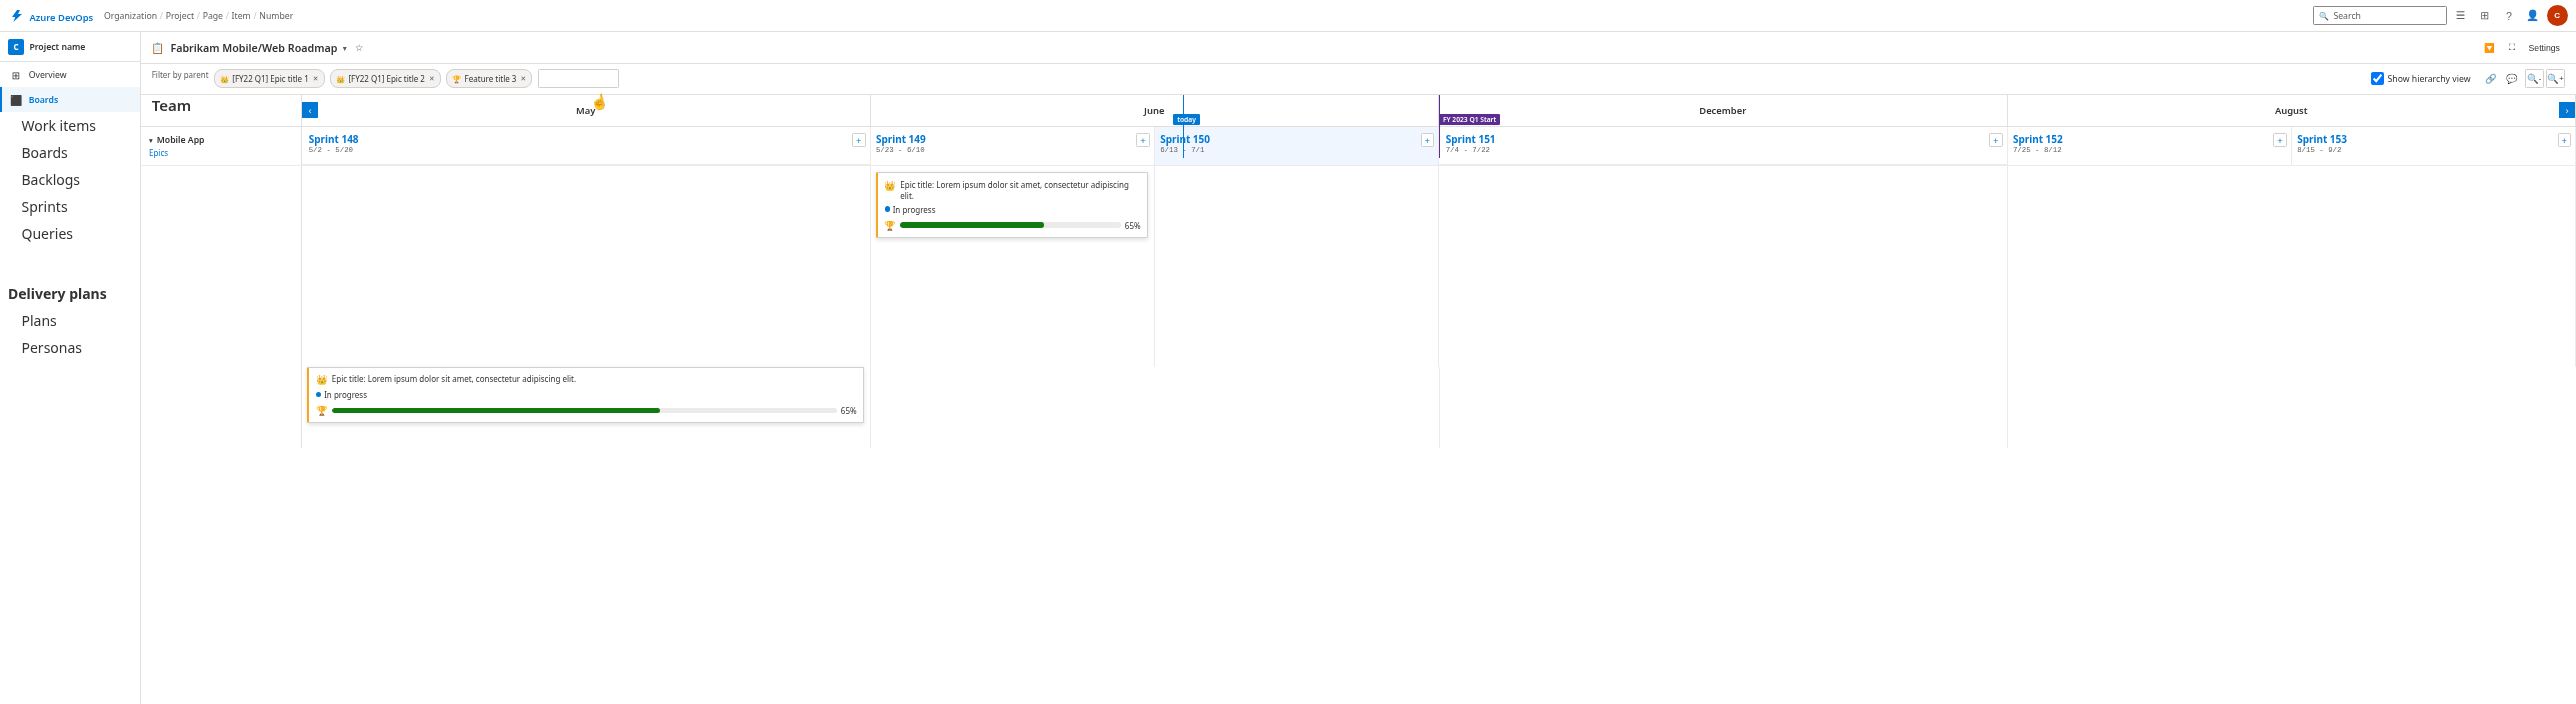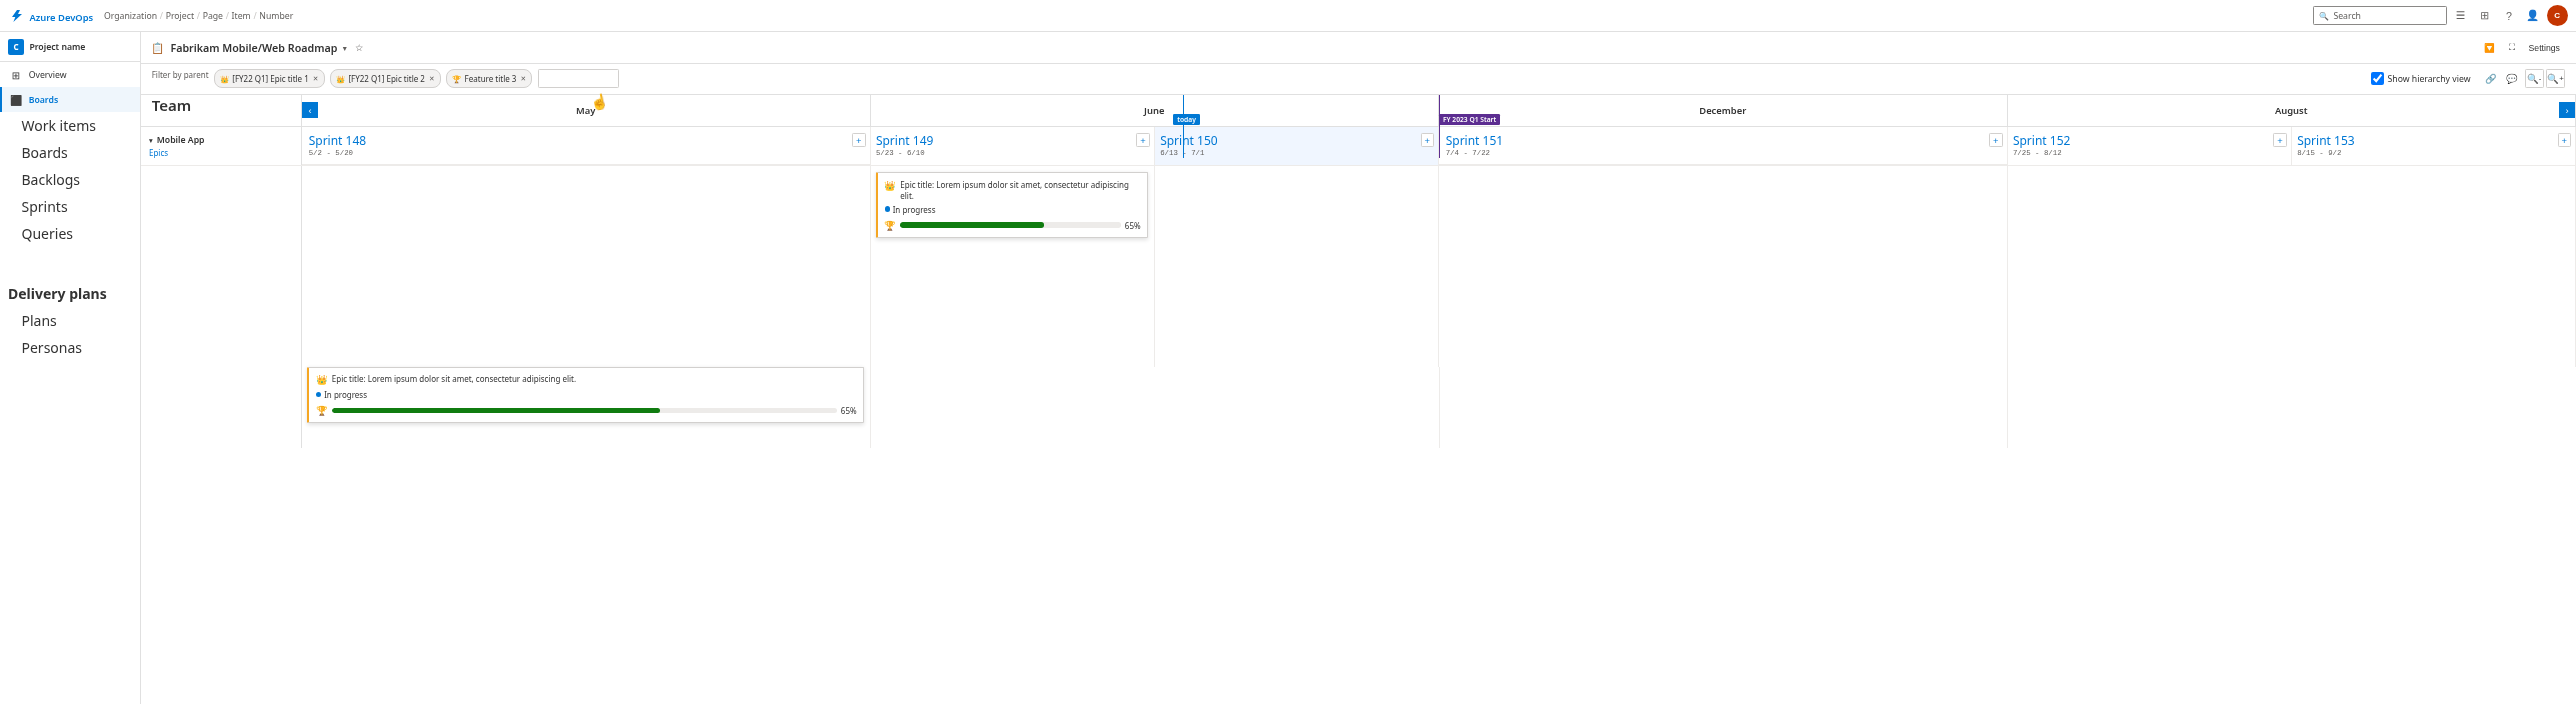--- a/index.html
+++ b/index.html
@@ -217,22 +217,22 @@
       width: 19px; height: 19px;
       border: none; background: transparent;
       cursor: pointer;
       display: flex; align-items: center; justify-content: center;
       color: #605e5c; font-size: 9.4px;
     }
     .team-chevron { cursor: pointer; font-size: 7.4px; color: #333; }
     .team-name { font-weight: 600; font-size: 8.7px; }
     .epics-link { color: #0078d4; font-size: 8px; cursor: pointer; text-decoration: none; }
     .sprint-title {
-      font-weight: 400;
-      font-size: 12px;
+      font-weight: 700;
+      font-size: 10px;
       color: #0078d4;
     }
     .sprint-dates { font-size: 7.4px; color: #605e5c; font-family: Liberation Mono, monospace; }
     .sprint-add-btn {
       position: absolute;
       right: 4px; top: 6.7px;
       width: 13.4px; height: 13.4px;
       border: 0.7px solid #d2d0ce;
       background: #fff; border-radius: 1.3px;
       cursor: pointer; display: flex; align-items: center; justify-content: center;

